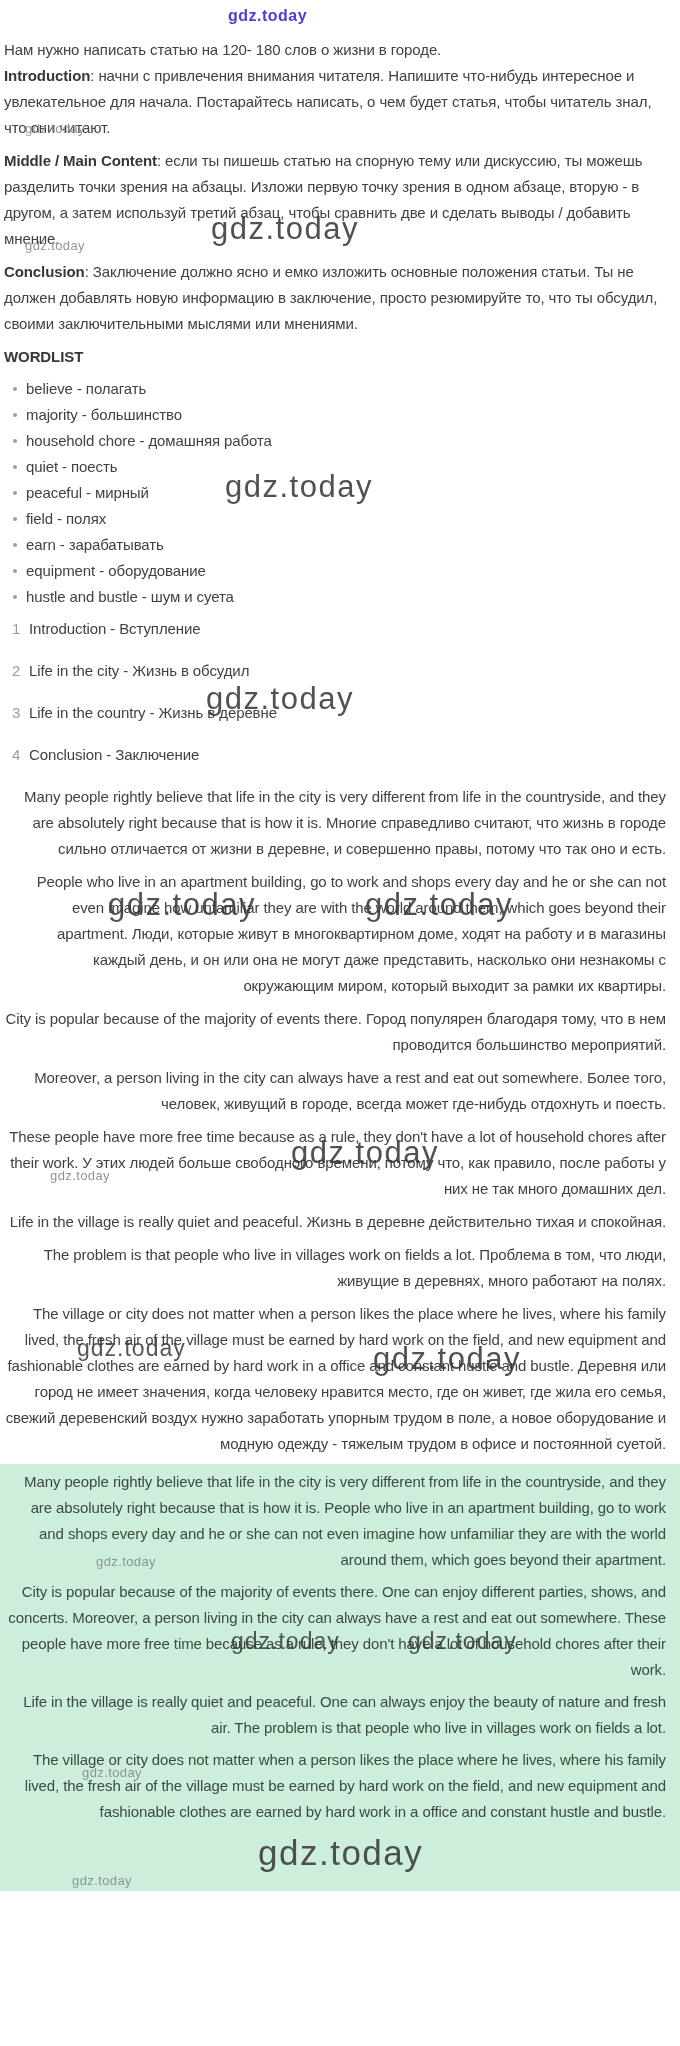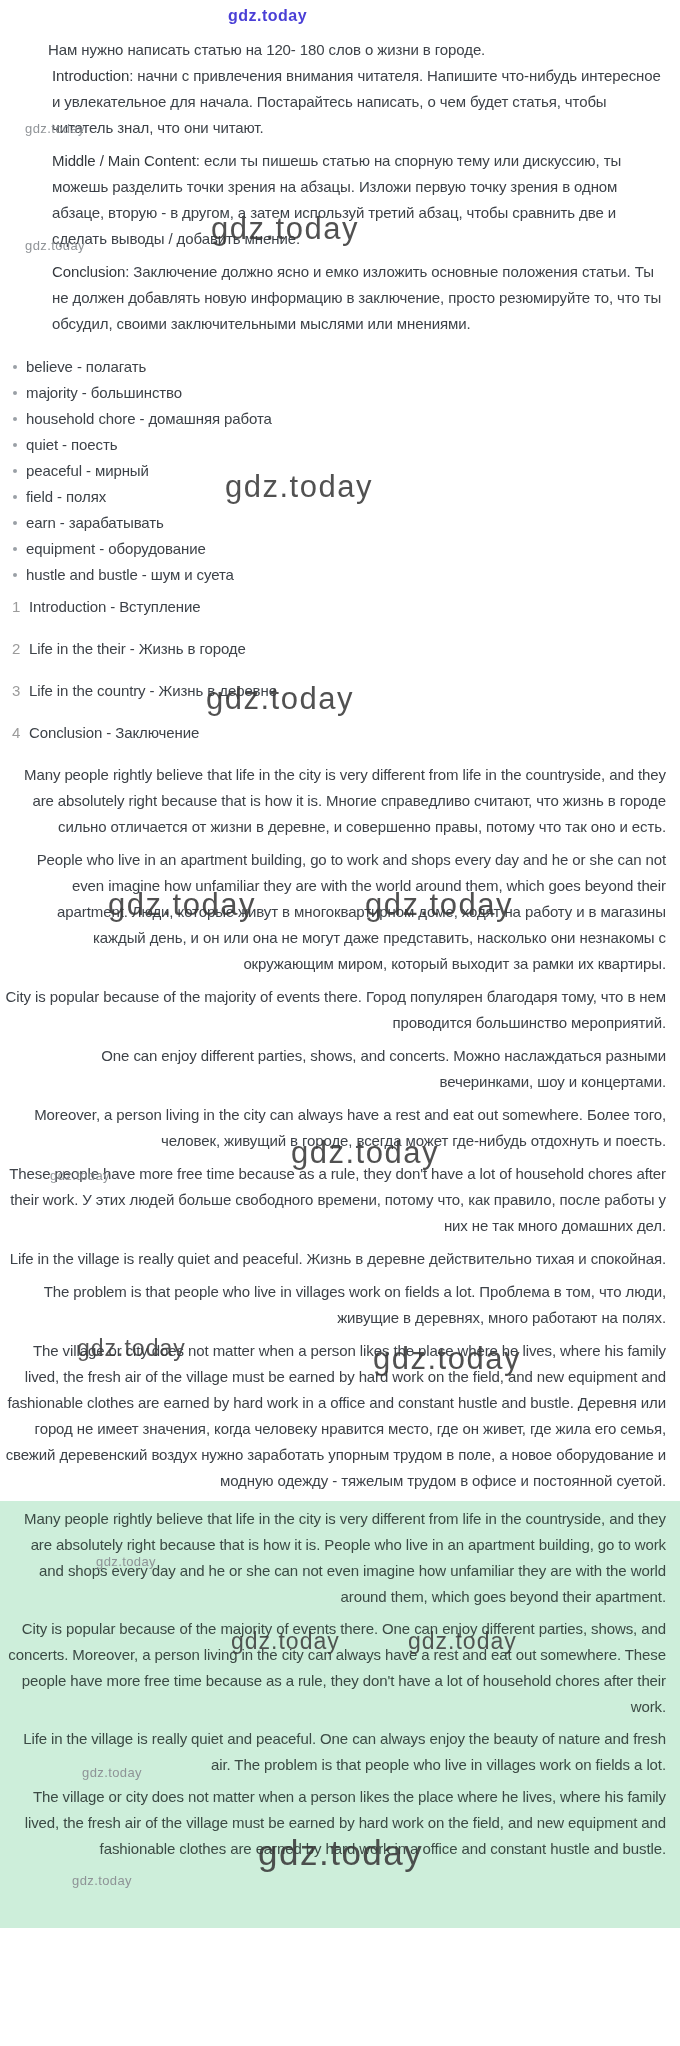--- a/index.html
+++ b/index.html
@@ -12,25 +12,25 @@
     color:#3d4248;
     font-size:15px; line-height:26px;
     letter-spacing:-0.1px;
   }
   .pad { padding-left:4px; padding-right:14px; }
   .logo {
     display:inline-block;
     margin:3px 0 0 228px;
     color:#4a3fd6; font-weight:700; font-size:16px; letter-spacing:0.5px;
   }
-  .para { margin:0 0 7px 0;padding-left:48px; }
-  .para b { font-weight:400; color:#34383d; }
+  .para { margin:0 0 7px 0; }
+  .para b { font-weight:700; color:#34383d; }
   .task { margin:8px 0 0 0; }
   .wordlist-heading { font-weight:700; color:#34383d; margin:0; }
-  ul.wordlist { list-style:none; margin:17px 0 0 0; padding:0; }
+  ul.wordlist { list-style:none; margin:6px 0 0 0; padding:0; }
   ul.wordlist li { position:relative; padding-left:26px; line-height:26px; }
   ul.wordlist li::before {
     content:""; position:absolute; left:13px; top:11px;
     width:4px; height:4px; border-radius:50%; background:#9aa0a6;
   }
   .outline { margin:6px 0 0 0; }
   .outline-item { display:flex; margin:0 0 16px 0; line-height:26px; }
   .outline-num { width:25px; flex:0 0 25px; color:#9b9b9b; padding-left:8px; }
   .body-para { margin:0 0 7px 0;text-align:right; }
   .answer {
@@ -79,20 +79,21 @@
 
   <div class="pad">
 
       <p class="para"><b>Introduction</b><span>: начни с привлечения внимания читателя. Напишите что-нибудь интересное и увлекательное для начала. Постарайтесь написать, о чем будет статья, чтобы читатель знал, что они читают.</span></p>
 
       <p class="para"><b>Middle / Main Content</b><span>: если ты пишешь статью на спорную тему или дискуссию, ты можешь разделить точки зрения на абзацы. Изложи первую точку зрения в одном абзаце, вторую - в другом, а затем используй третий абзац, чтобы сравнить две и сделать выводы / добавить мнение.</span></p>
 
       <p class="para"><b>Conclusion</b><span>: Заключение должно ясно и емко изложить основные положения статьи. Ты не должен добавлять новую информацию в заключение, просто резюмируйте то, что ты обсудил, своими заключительными мыслями или мнениями.</span></p>
     </div>
 
+  <p class="wordlist-heading pad">WORDLIST</p>
 
   <ul class="wordlist pad">
 
       <li>believe - полагать</li>
 
 
 
       <li>majority - большинство</li>
 
       <li>household chore - домашняя работа</li>
@@ -112,21 +113,21 @@
 
   <div class="outline pad">
 
       <div class="outline-item">
         <span class="outline-num">1</span>
         <span>Introduction - Вступление</span>
       </div>
 
       <div class="outline-item">
         <span class="outline-num">2</span>
-        <span>Life in the their - Жизнь в городе</span>
+        <span>Life in the city - Жизнь в обсудил</span>
       </div>
 
       <div class="outline-item">
         <span class="outline-num">3</span>
         <span>Life in the country - Жизнь в деревне</span>
       </div>
 
       <div class="outline-item">
         <span class="outline-num">4</span>
         <span>Conclusion - Заключение</span>
@@ -134,21 +135,20 @@
     </div>
 
   <div class="pad">
 
       <p class="body-para">Many people rightly believe that life in the city is very different from life in the countryside, and they are absolutely right because that is how it is. Многие справедливо считают, что жизнь в городе сильно отличается от жизни в деревне, и совершенно правы, потому что так оно и есть.</p>
 
       <p class="body-para">People who live in an apartment building, go to work and shops every day and he or she can not even imagine how unfamiliar they are with the world around them, which goes beyond their apartment. Люди, которые живут в многоквартирном доме, ходят на работу и в магазины каждый день, и он или она не могут даже представить, насколько они незнакомы с окружающим миром, который выходит за рамки их квартиры.</p>
 
       <p class="body-para">City is popular because of the majority of events there. Город популярен благодаря тому, что в нем проводится большинство мероприятий.</p>
 
-      <p class="body-para">One can enjoy different parties, shows, and concerts. Можно наслаждаться разными вечеринками, шоу и концертами.</p>
 
       <p class="body-para">Moreover, a person living in the city can always have a rest and eat out somewhere. Более того, человек, живущий в городе, всегда может где-нибудь отдохнуть и поесть.</p>
 
       <p class="body-para">These people have more free time because as a rule, they don't have a lot of household chores after their work. У этих людей больше свободного времени, потому что, как правило, после работы у них не так много домашних дел.</p>
 
       <p class="body-para">Life in the village is really quiet and peaceful. Жизнь в деревне действительно тихая и спокойная.</p>
 
 
       <p class="body-para">The problem is that people who live in villages work on fields a lot. Проблема в том, что люди, живущие в деревнях, много работают на полях.</p>
 

